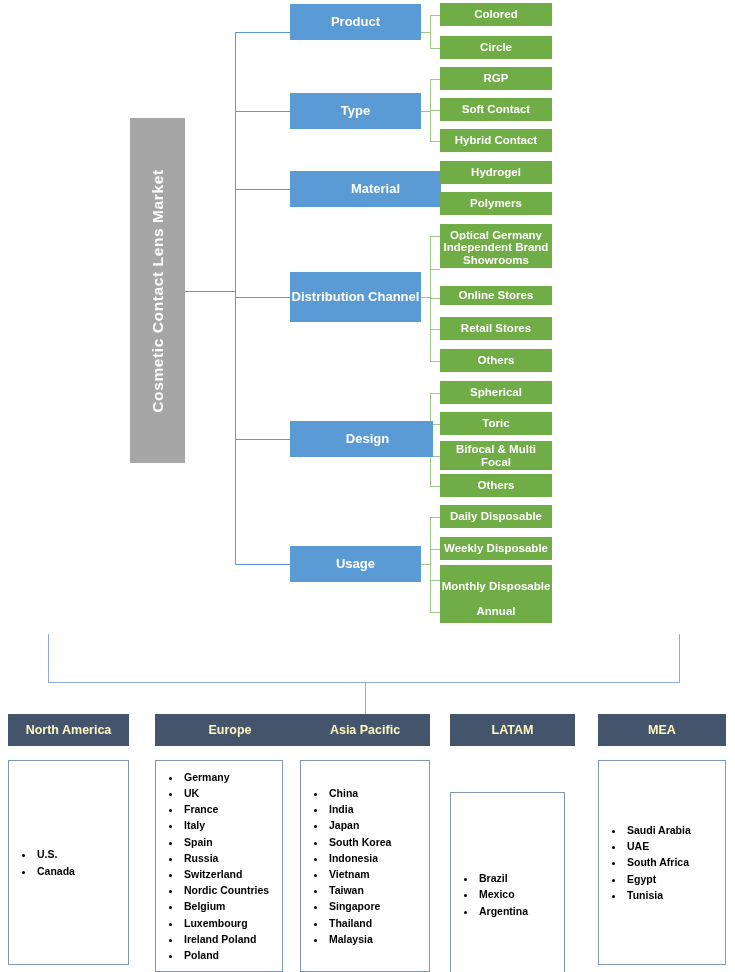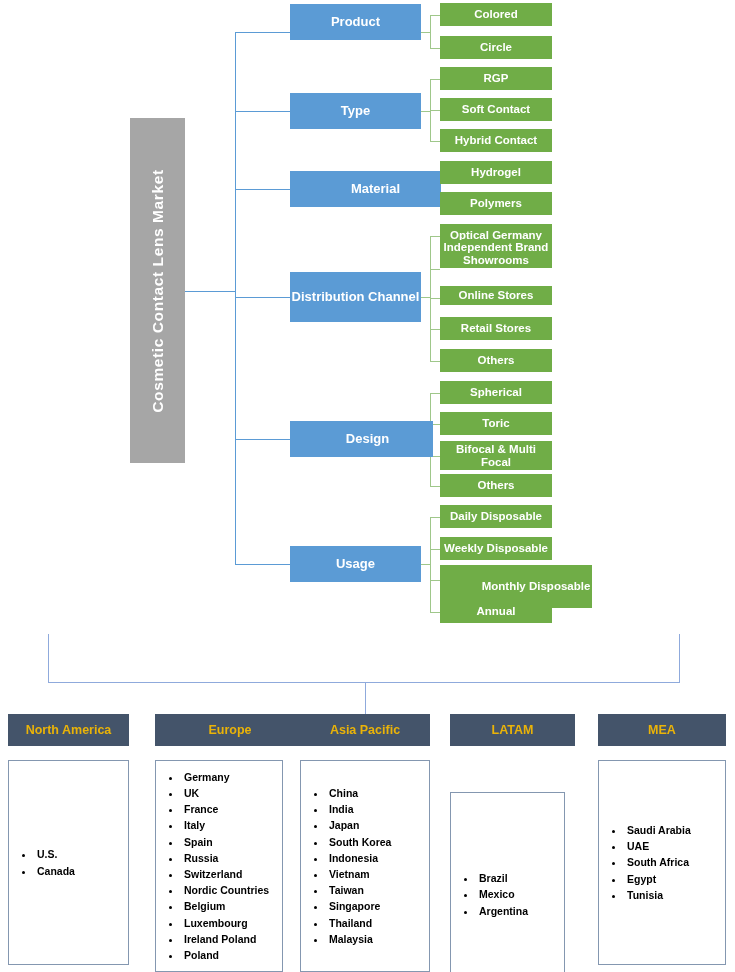--- a/index.html
+++ b/index.html
@@ -73,21 +73,21 @@
   .ln-g.v{width:1px;}
   .ln-b{position:absolute;background:#8faadc;}
   .ln-b.h{height:1px;}
   .ln-b.v{width:1px;}
 
   
   .region-head{
     position:absolute;
     height:32px;
     background:#44546a;
-    color:#eab308;
+    color:#fef9c3;
     font-size:12.5px;
     font-weight:bold;
     display:flex;align-items:center;justify-content:center;
   }
   .region-body{
     position:absolute;
     background:#ffffff;
     border:1px solid #8497b0;
     box-sizing:border-box;
     display:flex;
@@ -224,21 +224,21 @@
       </div>
       <div class="cat-box" style="top: 546px; height: 36px;">
         <span>Usage</span>
       </div>
       <div class="leaf-box" style="top: 505px; height: 23px;">
         <span>Daily Disposable</span>
       </div>
       <div class="leaf-box" style="top: 537px; height: 23px;">
         <span>Weekly Disposable</span>
       </div>
-      <div class="leaf-box" style="top: 565px; height: 43px; padding-left: 40px;">
+      <div class="leaf-box" style="top: 565px; height: 43px;">
         <span>Monthly Disposable</span>
       </div>
       <div class="leaf-box" style="top: 600px; height: 23px;">
         <span>Annual</span>
       </div>
     </div>
 
   <div class="ln-b h" style="left:48px;  top:682px; width:632px;"></div>
   <div class="ln-b v" style="left:48px;  top:634px; height:49px;"></div>
   <div class="ln-b v" style="left:679px; top:634px; height:49px;"></div>

